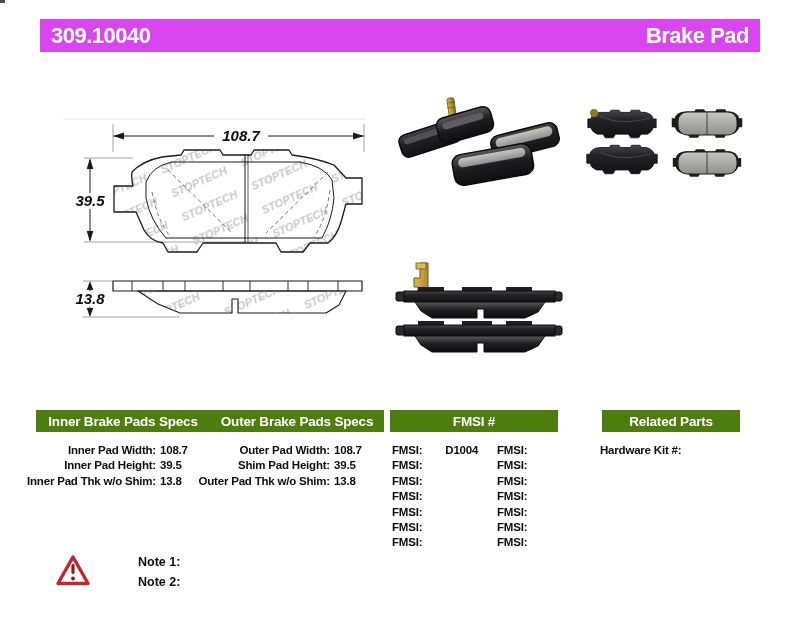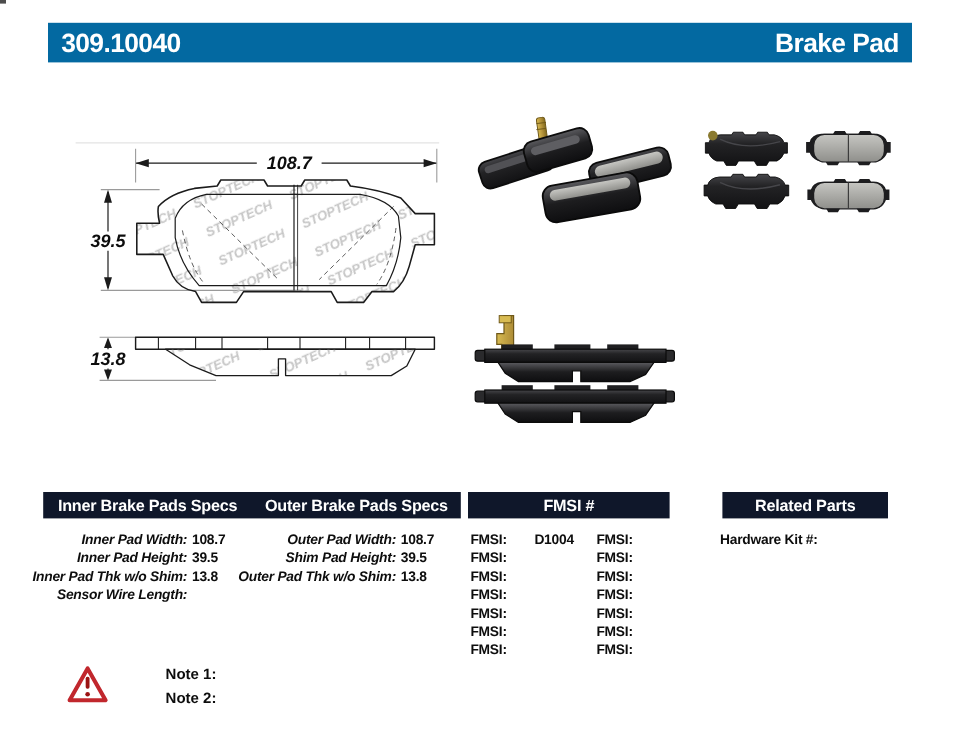--- a/index.html
+++ b/index.html
@@ -2,39 +2,39 @@
 <html><head>
 <meta charset="utf-8">
 <style>
   html,body{margin:0;padding:0;background:#fff;}
   .page{position:relative;width:800px;height:619px;background:#ffffff;overflow:hidden;
         font-family:"Liberation Sans",sans-serif;color:#0d0d0d;}
   .abs{position:absolute;}
   svg.art{position:absolute;left:0;top:0;width:800px;height:619px;}
 
   
-  .topbar{left:40px;top:19px;width:720px;height:33px;background:#0369a1;color:#fff;
+  .topbar{left:40px;top:19px;width:720px;height:33px;background:#d946ef;color:#fff;
           display:flex;justify-content:space-between;align-items:center;
           padding:0 11px;box-sizing:border-box;font-weight:bold;font-size:22px;letter-spacing:-0.5px;}
 
   
-  .thead{top:410px;height:22px;background:#0f172a;color:#fff;font-weight:bold;
+  .thead{top:410px;height:22px;background:#4d7c0f;color:#fff;font-weight:bold;
          font-size:13.5px;letter-spacing:-0.2px;display:flex;align-items:center;justify-content:center;}
   .bar1{left:36px;width:348px;}
   .bar2{left:390px;width:168px;}
   .bar3{left:602px;width:138px;}
   .th-half{flex:1;text-align:center;}
 
   
   .speccol{top:443px;}
   .spec-row{position:relative;height:15.4px;font-size:11.5px;font-weight:bold;
             letter-spacing:-0.2px;line-height:15.4px;white-space:nowrap;}
   .col-inner{left:0;width:200px;}
   .col-outer{left:174px;width:200px;}
-  .col-inner .lbl,.col-outer .lbl{position:absolute;right:44px;white-space:nowrap;font-style:italic;}
+  .col-inner .lbl,.col-outer .lbl{position:absolute;right:44px;white-space:nowrap;}
   .col-inner .val,.col-outer .val{position:absolute;left:160px;white-space:nowrap;}
   .col-fmsi1{left:392px;}
   .col-fmsi2{left:497px;}
   .col-related{left:600px;}
   .inline-row .val{margin-left:20px;}
 
   
   .notes{left:94px;top:553px;font-size:12.5px;font-weight:bold;line-height:19.5px;margin-left:44px;}
 </style>
 </head>
@@ -219,24 +219,20 @@
       <span class="val">108.7</span>
     </div>
     <div class="spec-row">
       <span class="lbl">Inner Pad Height:</span>
       <span class="val">39.5</span>
     </div>
     <div class="spec-row">
       <span class="lbl">Inner Pad Thk w/o Shim:</span>
       <span class="val">13.8</span>
     </div>
-    <div class="spec-row">
-      <span class="lbl">Sensor Wire Length:</span>
-      <span class="val"></span>
-    </div>
   </div>
 
   <div class="abs speccol col-outer">
     <div class="spec-row">
       <span class="lbl">Outer Pad Width:</span>
       <span class="val">108.7</span>
     </div>
     <div class="spec-row">
       <span class="lbl">Shim Pad Height:</span>
       <span class="val">39.5</span>

